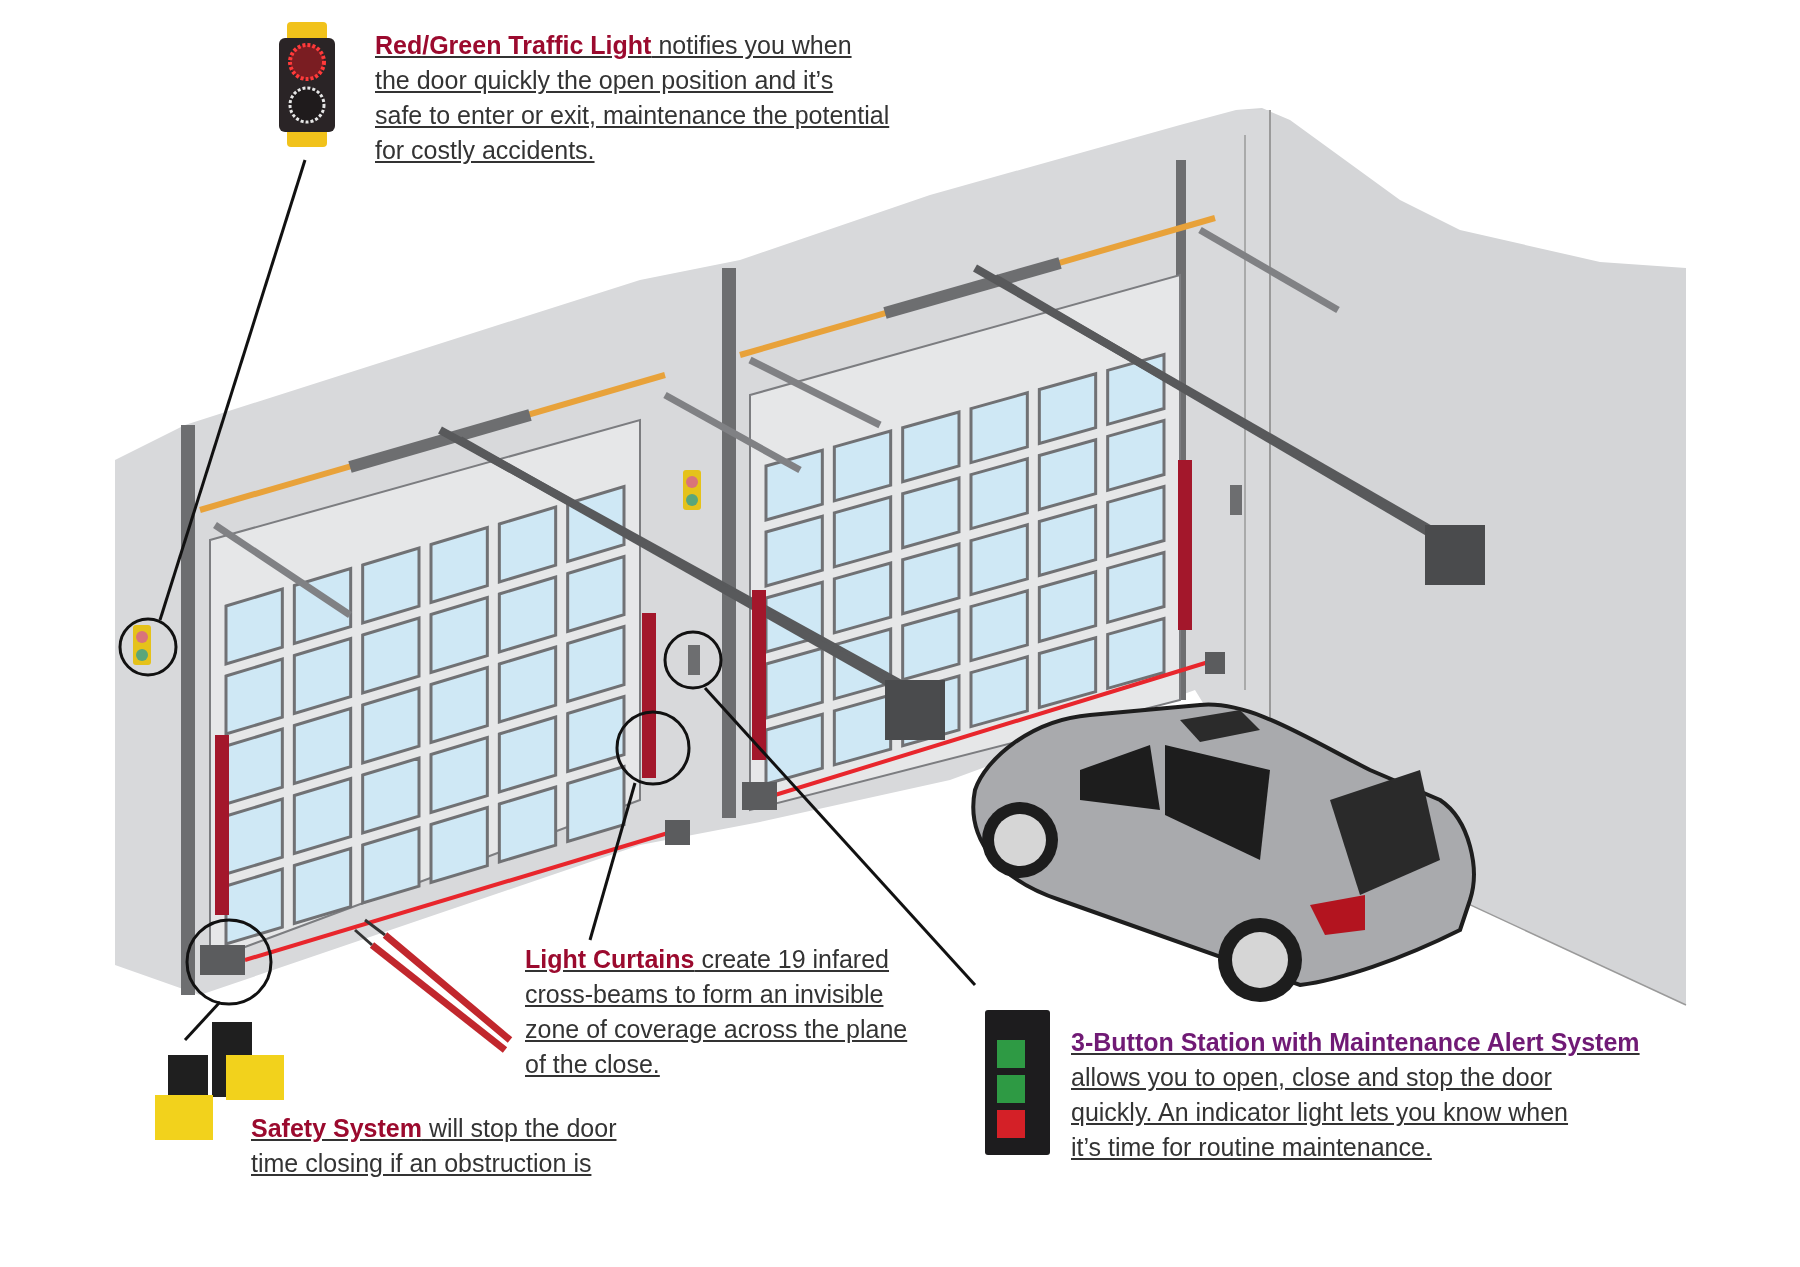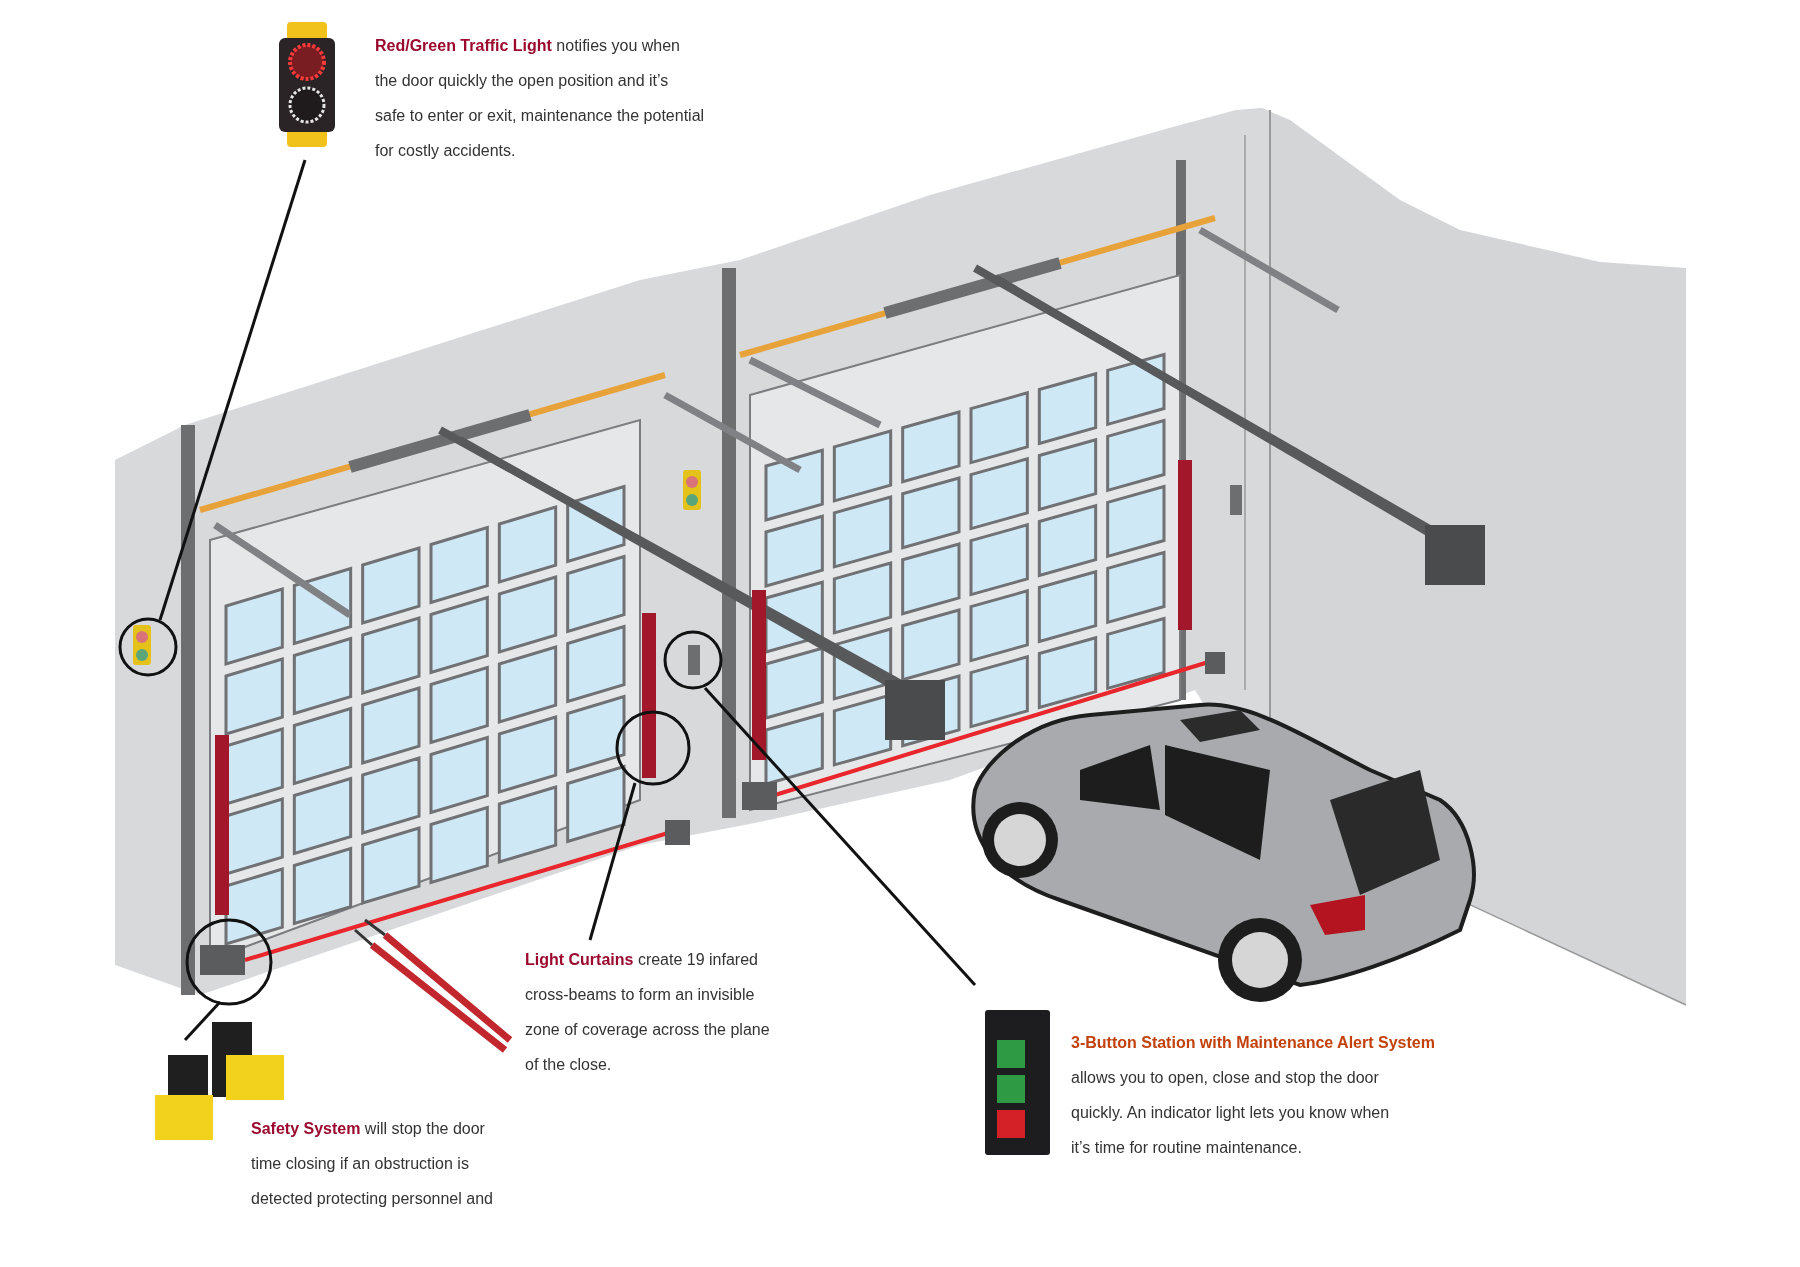--- a/index.html
+++ b/index.html
@@ -1,27 +1,27 @@
 <!DOCTYPE html>
 <html><head>
 <meta charset="utf-8">
 <style>
   html, body { margin:0; padding:0; background:#ffffff; }
   body { width:1800px; height:1267px; position:relative; overflow:hidden;
          font-family:"Liberation Sans", sans-serif; }
   #scene { position:absolute; left:0; top:0; width:1800px; height:1267px; }
-  .callout { position:absolute; color:#333333; font-size:16px; line-height:35px;
-             font-family:"Liberation Sans", sans-serif; }
+  .callout { position:absolute; color:#333333; font-size:25px; line-height:35px;
+             font-family:"Liberation Sans", sans-serif;text-decoration:underline; }
   .callout .lbl { color:#9b0a2e; font-weight:bold; }
   .callout .ln { display:block; white-space:nowrap; }
   #c-traffic { left:375px; top:28px; }
   #c-curtain { left:525px; top:942px; }
   #c-sensor  { left:251px; top:1111px; }
   #c-button  { left:1071px; top:1025px; }
-  #c-button .head { display:block; color:#c2410c; font-weight:bold; white-space:nowrap; }
+  #c-button .head { display:block; color:#701a75; font-weight:bold; white-space:nowrap; }
 </style>
 </head>
 <body>
 
 <svg id="scene" viewBox="0 0 1800 1267" xmlns="http://www.w3.org/2000/svg">
 
   <polygon points="1236,110 1262,108 1290,120 1400,200 1460,230 1600,262 1686,268 1686,1005 1270,812 1270,110" fill="#d4d5d7"></polygon>
 
   <polygon points="115,460 185,425 420,350 640,280 740,260 930,195 1180,125 1236,110 1270,110 1270,812 1195,690 950,780 760,822 640,845 200,995 115,965" fill="#d8d9db"></polygon>
   <line x1="1270" y1="110" x2="1270" y2="812" stroke="#9a9a9a" stroke-width="2"></line>
@@ -212,21 +212,20 @@
 <div class="callout" id="c-curtain">
   <span class="ln"><span class="lbl">Light Curtains</span><span> create 19 infared</span></span>
   <span class="ln">cross-beams to form an invisible</span>
   <span class="ln">zone of coverage across the plane</span>
   <span class="ln">of the close.</span>
 </div>
 
 <div class="callout" id="c-sensor">
   <span class="ln"><span class="lbl">Safety System</span><span> will stop the door</span></span>
   <span class="ln">time closing if an obstruction is</span>
-  <span class="ln">detected protecting personnel and</span>
 </div>
 
 <div class="callout" id="c-button">
   <span class="head">3-Button Station with Maintenance Alert System</span>
   <span class="ln">allows you to open, close and stop the door</span>
   <span class="ln">quickly. An indicator light lets you know when</span>
   <span class="ln">it’s time for routine maintenance.</span>
 </div>
 
 </body></html>

